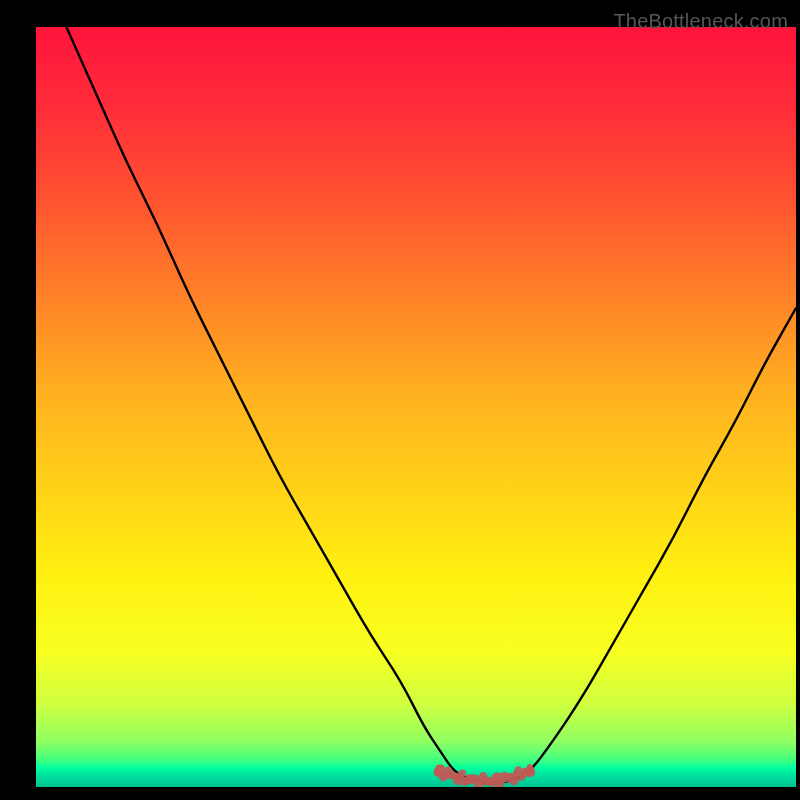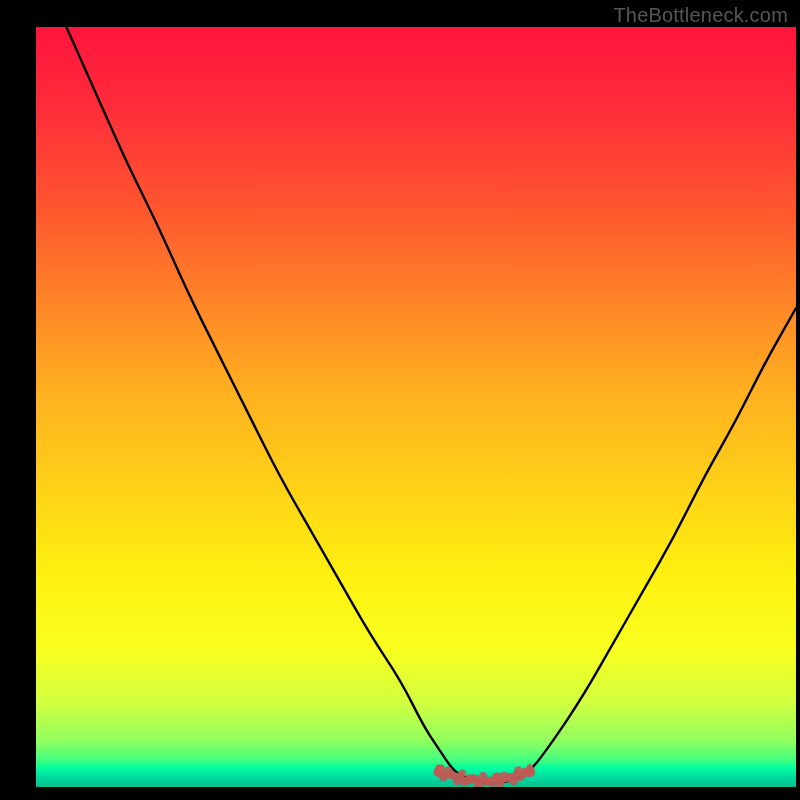--- a/index.html
+++ b/index.html
@@ -5,21 +5,21 @@
   * { margin: 0; padding: 0; box-sizing: border-box; }
   html, body { width: 800px; height: 800px; overflow: hidden; background: #000; }
   .container {
     position: relative;
     width: 800px;
     height: 800px;
     background: #000;
   }
   .attribution {
     position: absolute;
-    top: 4px;
+    top: 10px;
     right: 12px;
     font-family: Arial, Helvetica, sans-serif;
     font-size: 20px;
     font-weight: 500;
     color: #565656;
     z-index: 10;
     letter-spacing: 0.2px;
   }
   .plot-area {
     position: absolute;

